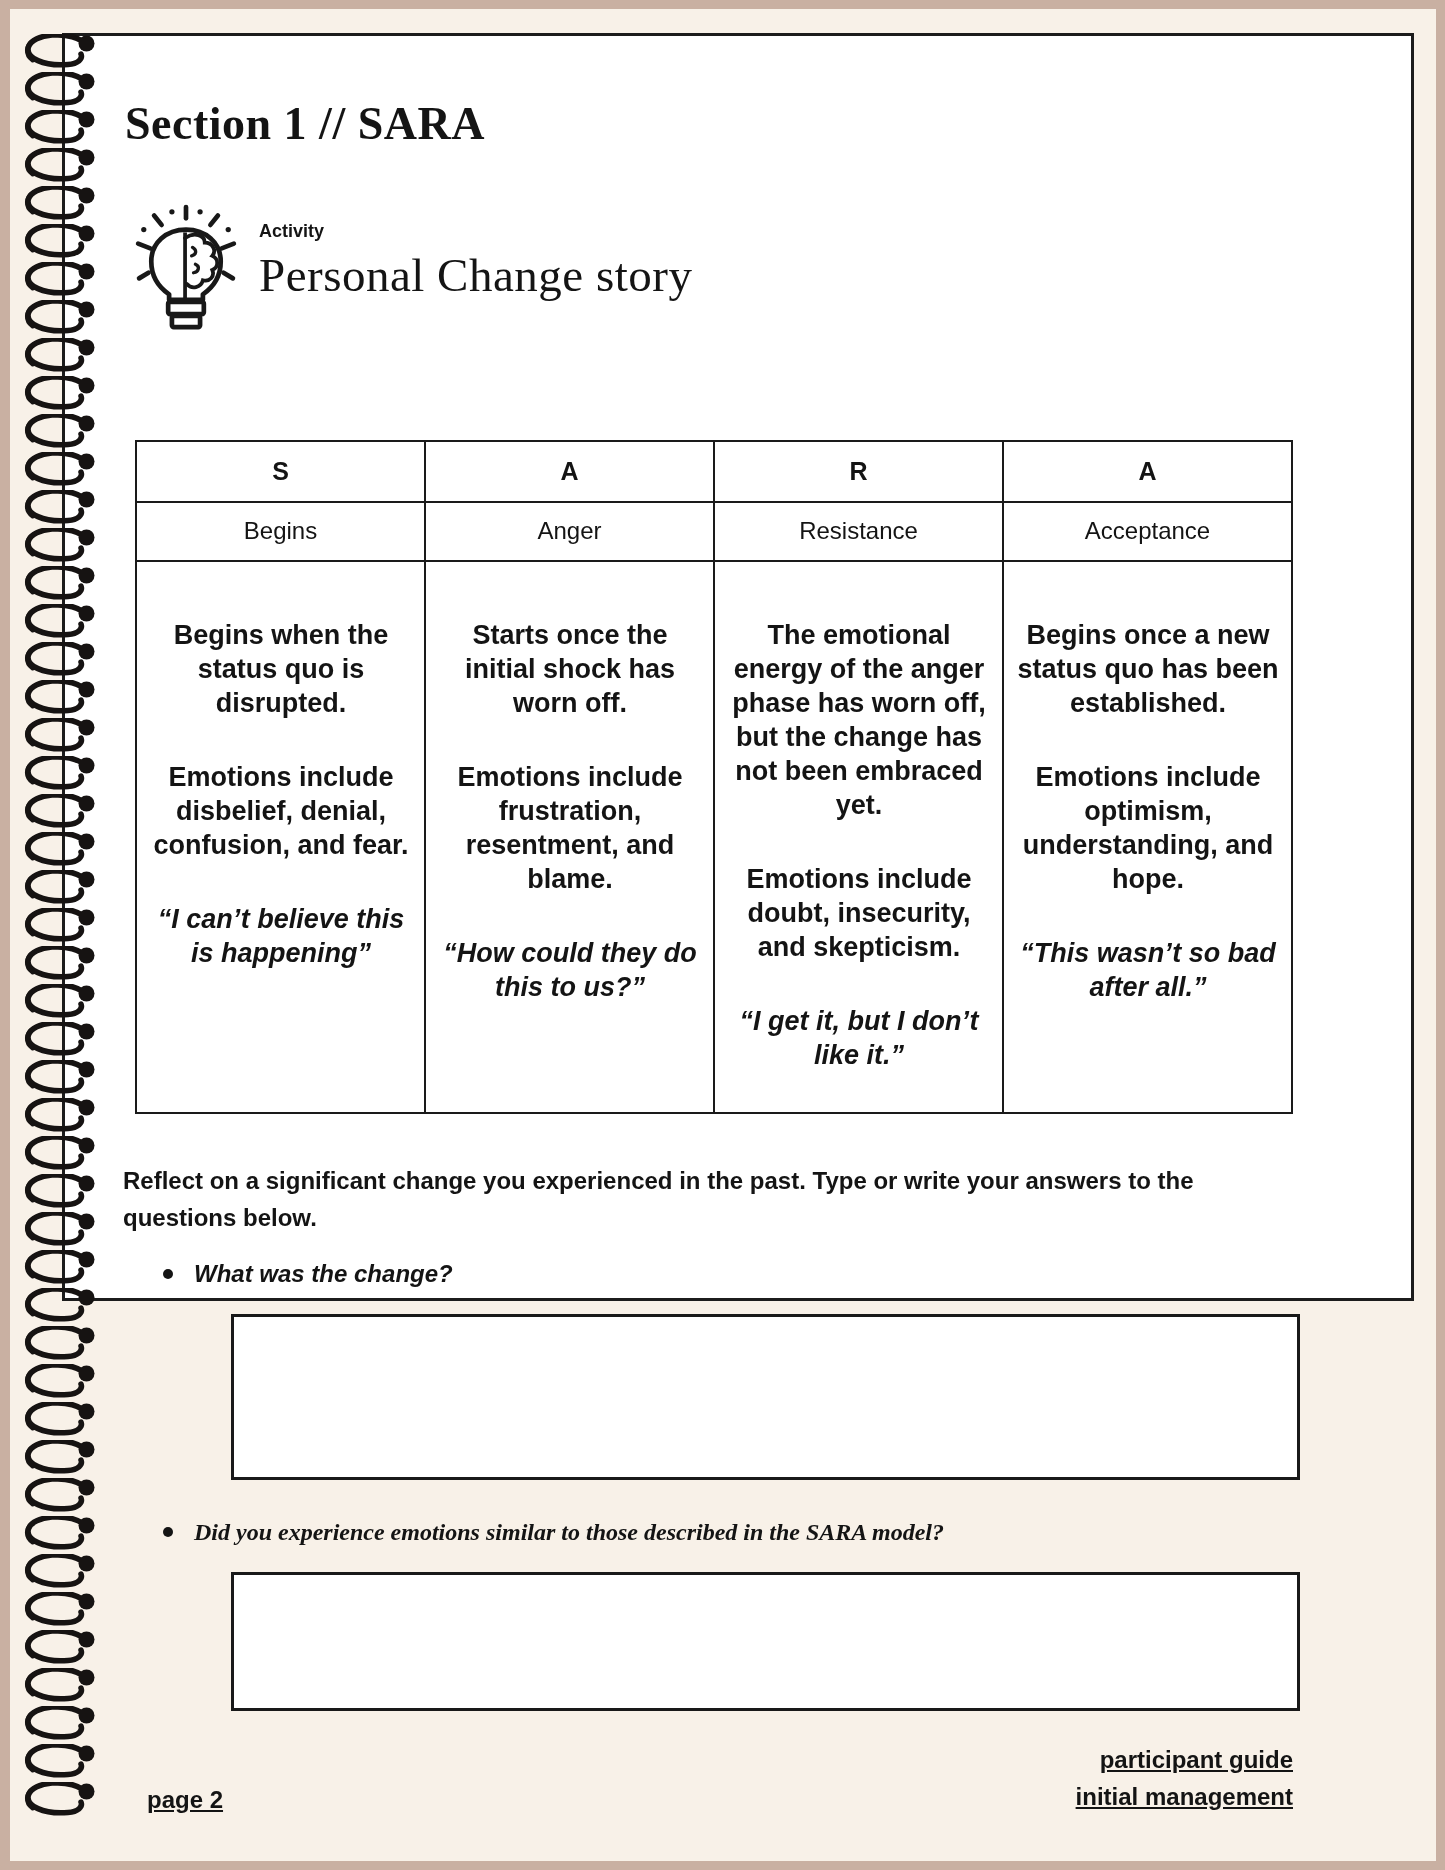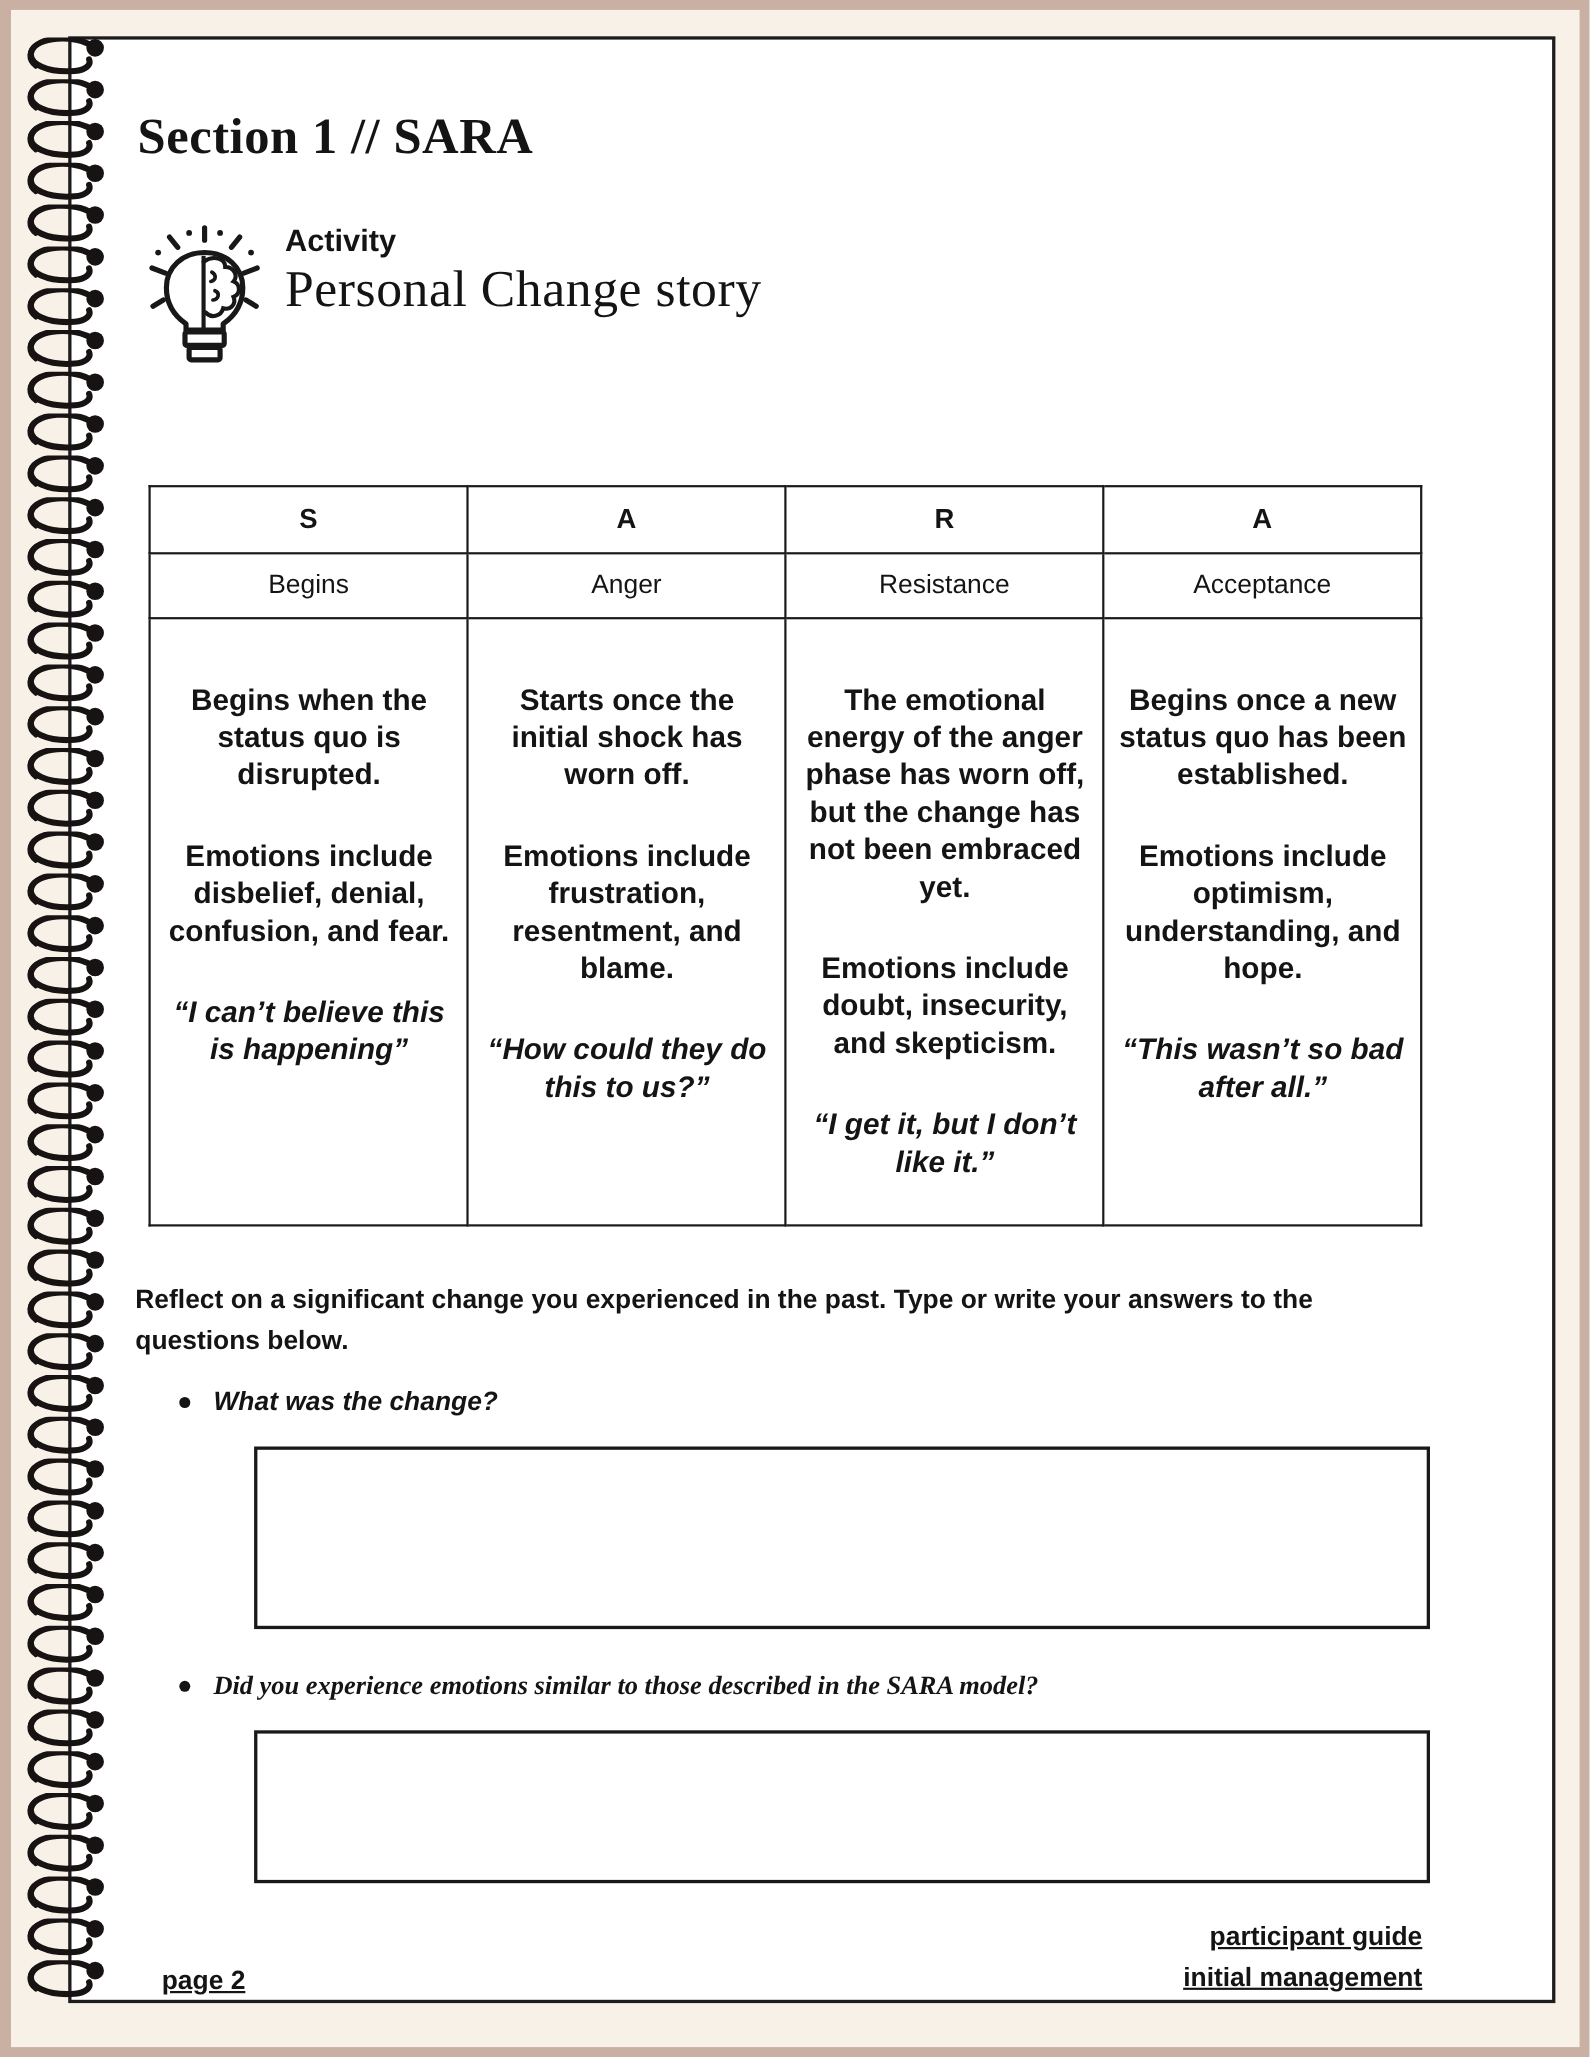--- a/index.html
+++ b/index.html
@@ -5,36 +5,36 @@
   html,body{margin:0;padding:0;}
   body{
     width:1445px;height:1870px;position:relative;
     background:#c9b0a2;
     font-family:"Liberation Sans",sans-serif;
     color:#141414;
     overflow:hidden;
   }
   .mat{position:absolute;left:10px;top:9px;right:9px;bottom:9px;background:#f8f1e8;}
   .page{
-    position:absolute;left:62px;top:33px;width:1352px;height:1788px;
+    position:absolute;left:62px;top:33px;width:1352px;height:1268px;
     box-sizing:border-box;background:#ffffff;border:3px solid #1c1c1c;
     padding:0 118px 0 58px;
   }
   
   .spiral{position:absolute;left:20px;top:34px;display:flex;flex-direction:column;gap:4px;z-index:6;}
   .spiral svg{display:block;}
   
   .section-title{
     font-family:"Liberation Serif",serif;font-weight:bold;
     font-size:46px;line-height:1.12;margin:62px 0 0 2px;letter-spacing:0.5px;
   }
   .activity-row{display:flex;align-items:flex-start;margin:54px 0 0 0;}
   .activity-icon{flex:0 0 auto;margin-left:2px;}
   .activity-text{margin-left:12px;padding-top:0;}
-  .activity-label{font-weight:bold;font-size:28px;line-height:26px;margin-top:2px;}
+  .activity-label{font-weight:bold;font-size:18px;line-height:26px;margin-top:14px;}
   .activity-title{
     font-family:"Liberation Serif",serif;font-size:47px;line-height:56px;margin-top:3px;
     letter-spacing:0.5px;
   }
   
   table.sara{
     border-collapse:collapse;table-layout:fixed;
     width:1158px;margin:102px 0 0 12px;
   }
   table.sara td{border:2.5px solid #1a1a1a;text-align:center;}

